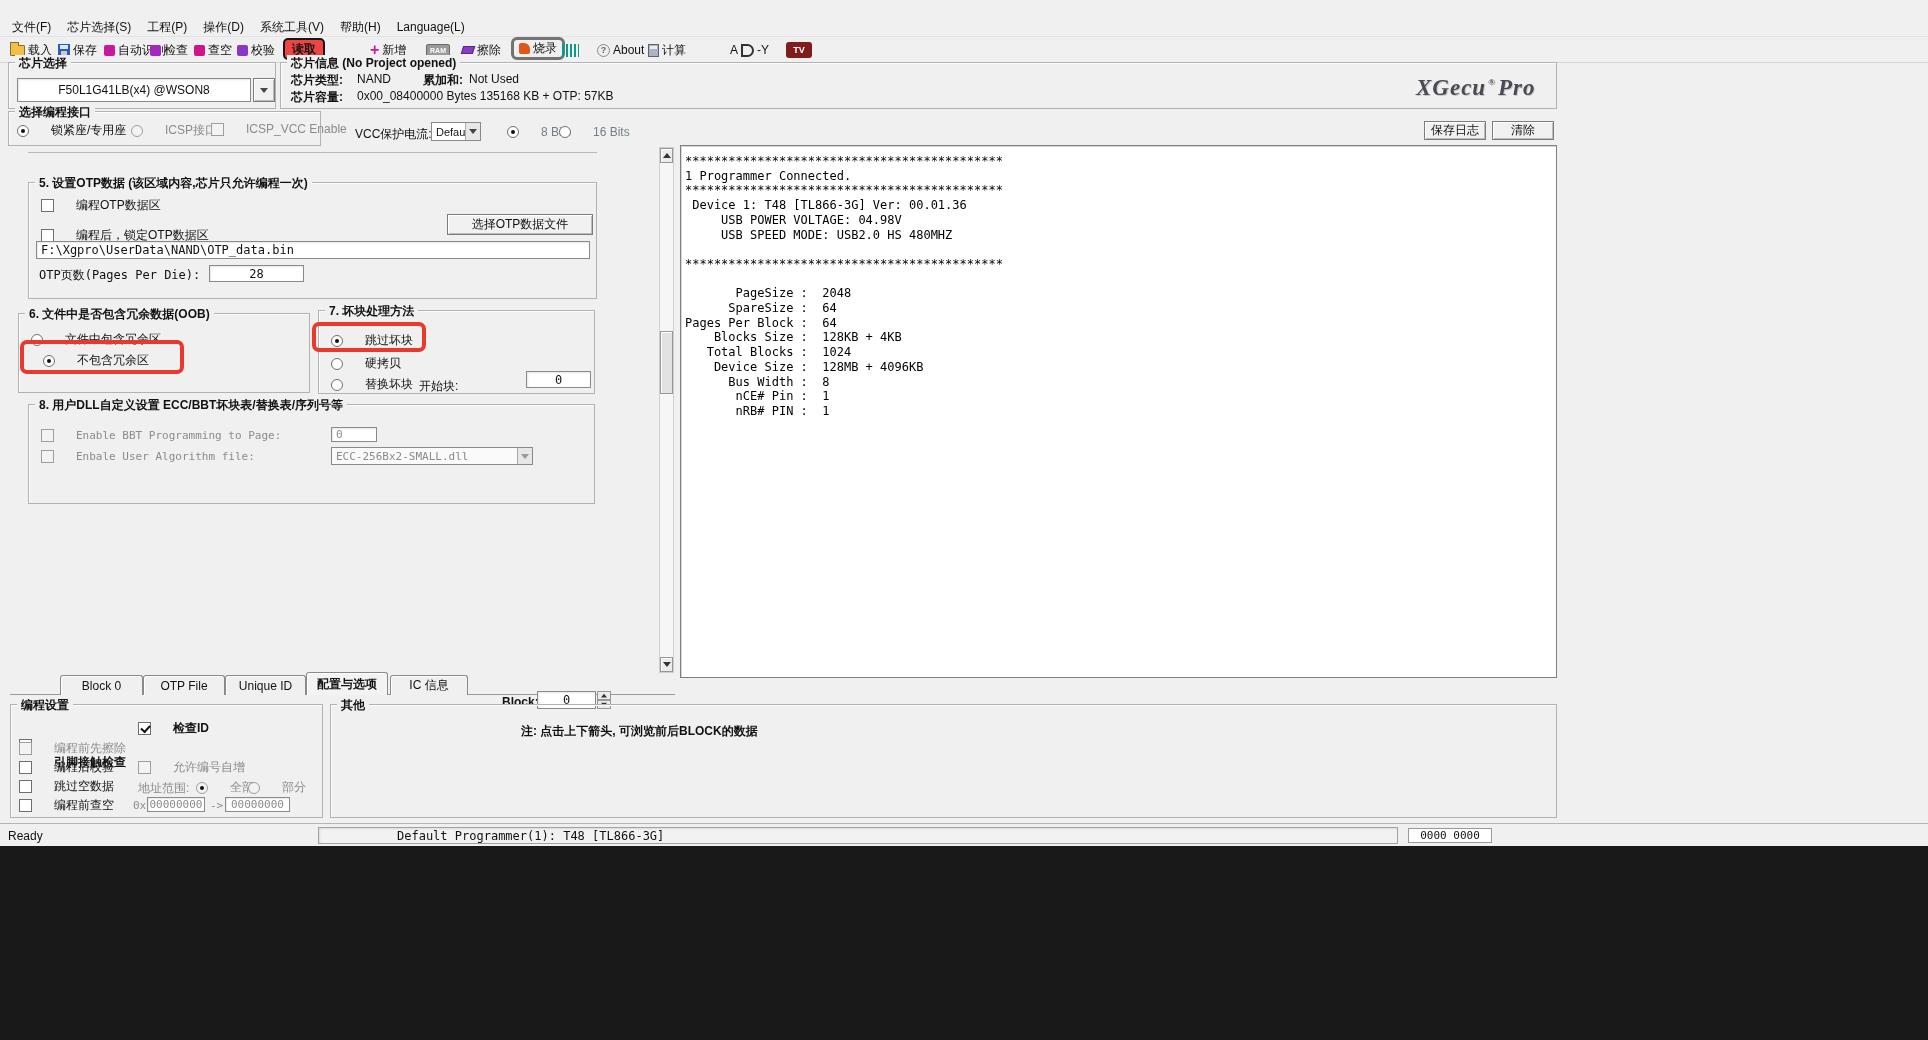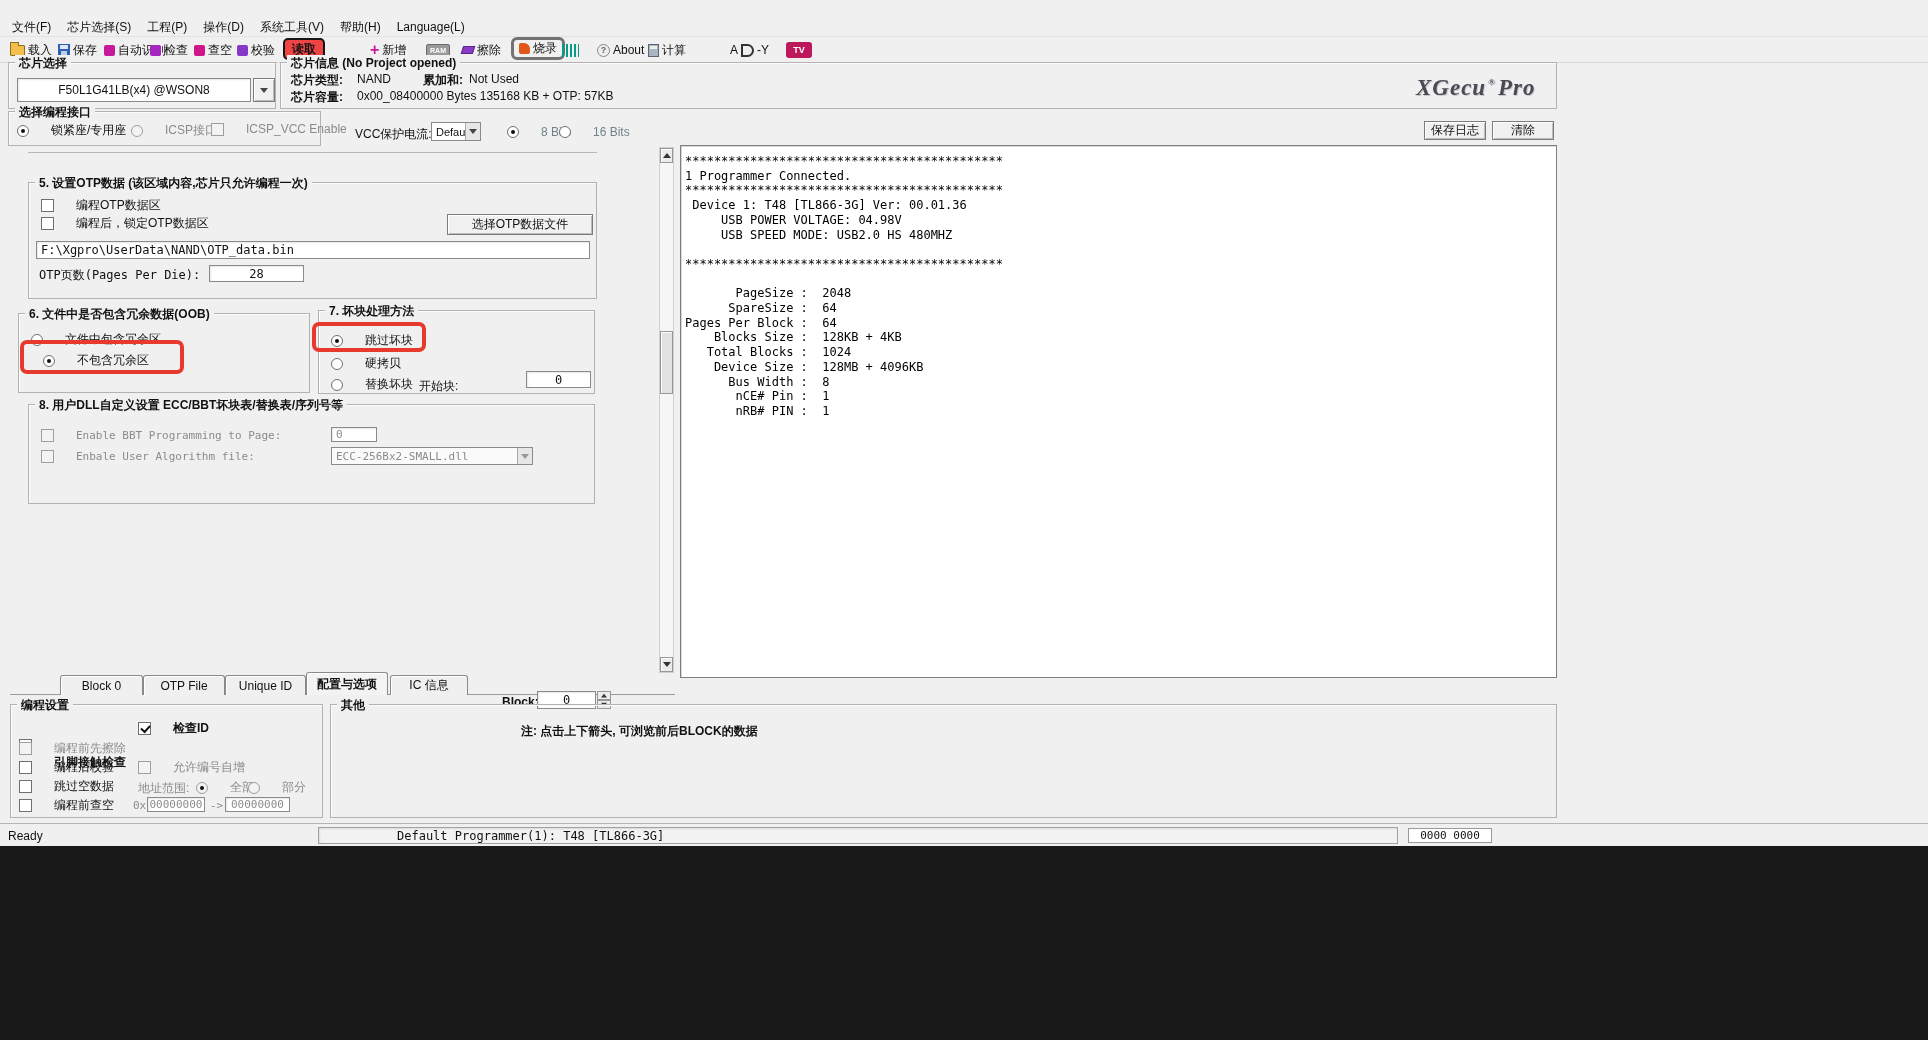--- a/index.html
+++ b/index.html
@@ -38,21 +38,21 @@
   .icon-sq.v2 { background:#a428c0; } .icon-sq.v3 { background:#d0148a; } .icon-sq.v4 { background:#8838c8; }
   .icon-plus { color:#c8189c; font-weight:bold; font-size:16px; line-height:12px; }
   .icon-ram { width:24px; height:13px; background:#9a9a9a; border:1px solid #6a6a6a; border-radius:2px; color:#fff; font-size:7px; display:flex; align-items:center; justify-content:center; font-weight:bold; }
   .icon-eraser { width:12px; height:8px; background:#8a3cc8; transform:skewX(-18deg); border:1px solid #5a2488; }
   .icon-burnflame { width:11px; height:11px; background:#e05818; border-radius:2px 6px 2px 2px; }
   .icon-barcode { width:17px; height:13px; background:repeating-linear-gradient(90deg,#0a9a8a 0 2px,transparent 2px 4px); }
   .icon-q { width:13px; height:13px; border-radius:50%; border:1px solid #8a8a8a; color:#6a6a6a; font-size:9px; font-weight:bold; display:flex; align-items:center; justify-content:center; background:#eee; }
   .icon-calc { width:11px; height:13px; background:#aab4c2; border:1px solid #5a6472; position:relative; }
   .icon-calc::before { content:""; position:absolute; left:1px; top:1px; width:7px; height:3px; background:#e8f0e8; }
   .icon-gate { width:13px; height:13px; border:2px solid #333; border-left:2px solid #333; border-radius:0 12px 12px 0; }
-  .icon-tv { width:26px; height:16px; background:#be185d; border-radius:3px; color:#fff; font-size:9px; font-weight:bold; display:flex; align-items:center; justify-content:center; }
+  .icon-tv { width:26px; height:16px; background:#7f1d1d; border-radius:3px; color:#fff; font-size:9px; font-weight:bold; display:flex; align-items:center; justify-content:center; }
 
   
   .group { position:absolute; border:1px solid #b2b2b2; box-shadow:inset 1px 1px 0 #fcfcfc; }
   .legend { position:absolute; top:-8px; left:6px; background:#f0f0f0; padding:0 4px; font-weight:bold; white-space:nowrap; }
 
   
   .ctl { position:absolute; display:flex; align-items:center; gap:22px; white-space:nowrap; }
   .ctl.disabled { color:#8b8b8b; }
   .ctl.disabled .cb, .ctl.disabled .radio { border-color:#9e9e9e; background:#f3f3f3; }
   .cb { width:13px; height:13px; background:#fff; border:1px solid #6f6f6f; position:relative; flex:none; }
@@ -250,21 +250,21 @@
     </div>
 
     <div class="partline"></div>
 
     <div class="group" style="left:28px; top:182px; width:569px; height:117px;">
       <span class="legend">5. 设置OTP数据 (该区域内容,芯片只允许编程一次)</span>
       <div class="ctl" style="left:12px; top:14px;">
         <span class="cb"></span>
         <span>编程OTP数据区</span>
       </div>
-      <div class="ctl" style="left:12px; top:32px;">
+      <div class="ctl" style="left:12px; top:44px;">
         <span class="cb"></span>
         <span>编程后，锁定OTP数据区</span>
       </div>
       <div class="btn" style="left:418px; top:31px; width:146px; height:21px;">
         <span>选择OTP数据文件</span>
       </div>
       <div class="field mono" style="left:7px; top:58px; width:554px; height:18px;">
         <span>F:\Xgpro\UserData\NAND\OTP_data.bin</span>
       </div>
       <span class="lbl mono" style="left:10px; top:84px;">OTP页数(Pages Per Die):</span>

